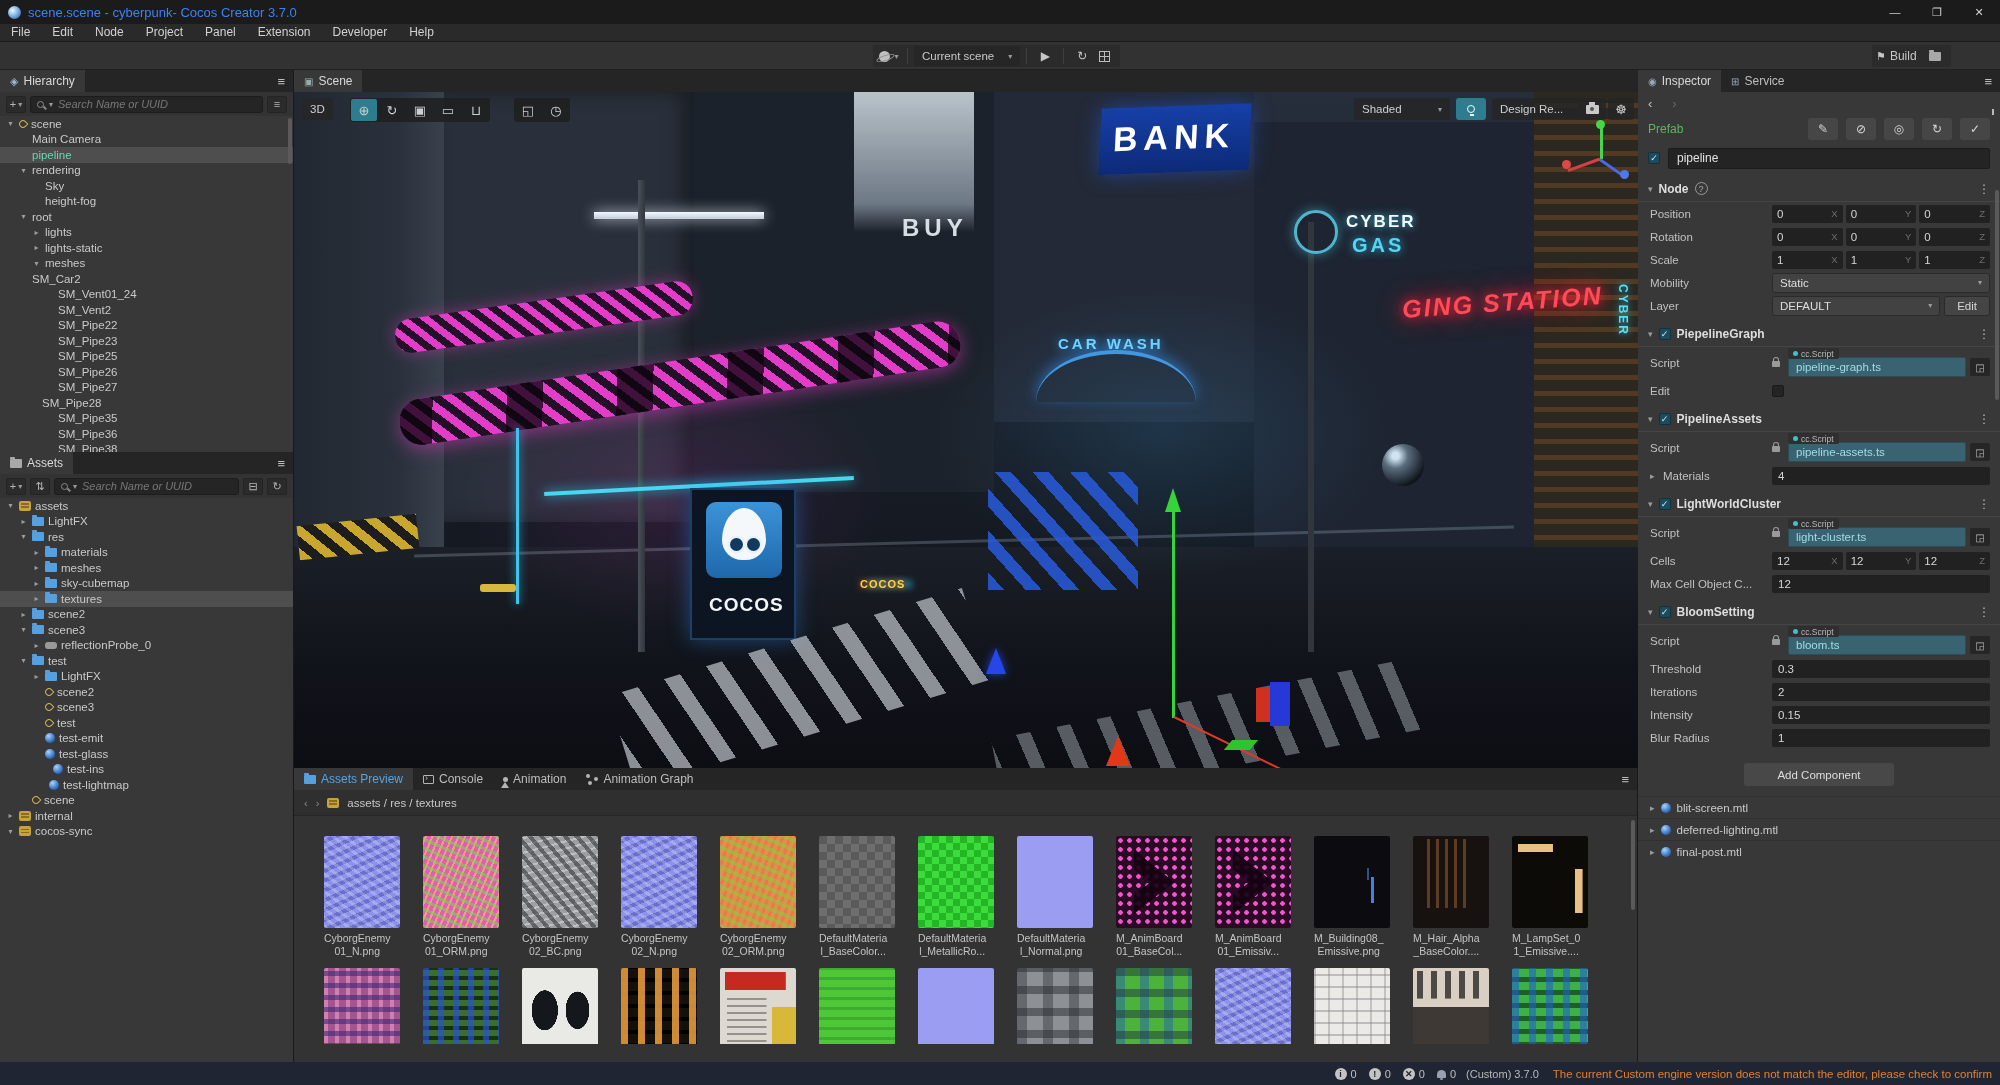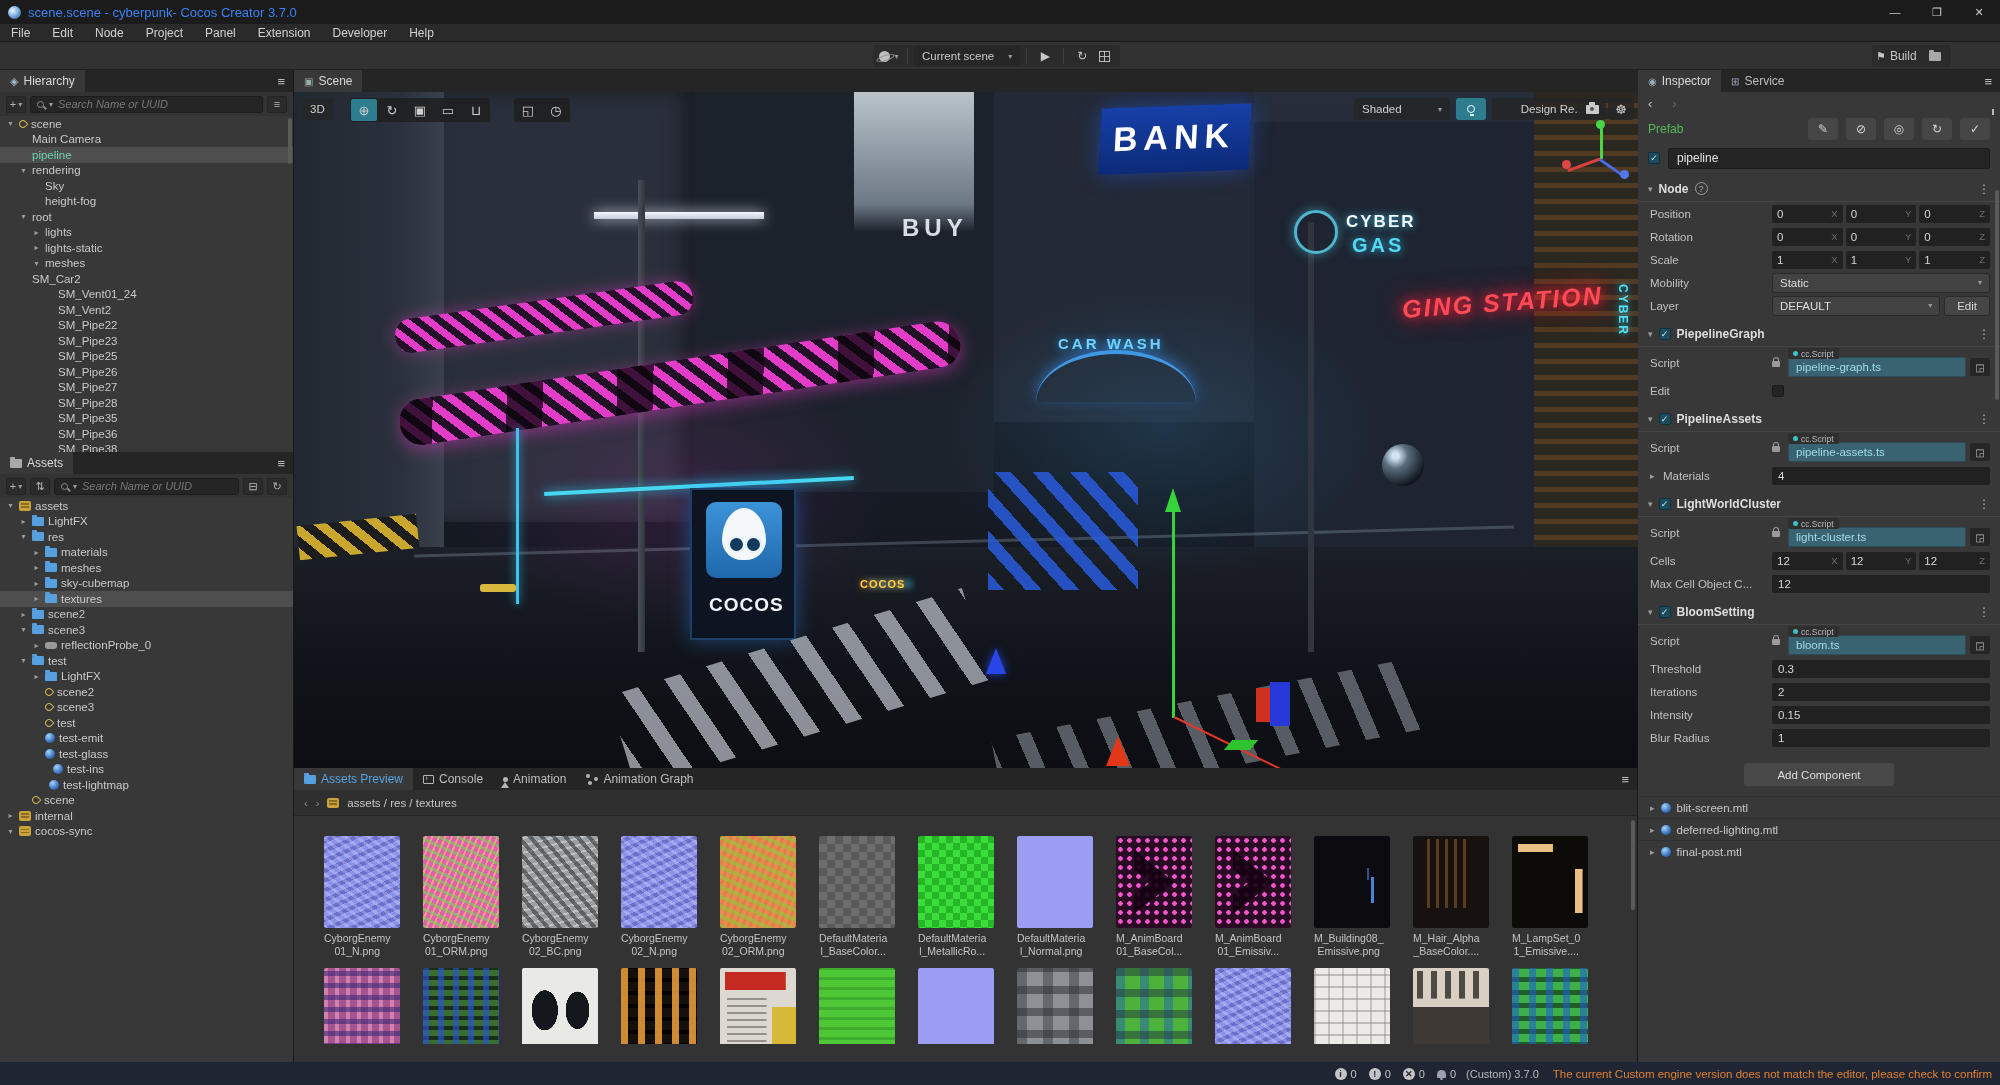--- a/index.html
+++ b/index.html
@@ -4,21 +4,21 @@
 <style>
   *{margin:0;padding:0;box-sizing:border-box;font-family:"Liberation Sans",sans-serif;-webkit-font-smoothing:antialiased}
   html,body{width:2000px;height:1085px;background:#1e1e1e;overflow:hidden;position:relative;color:#ccc}
 
   
   #titlebar{position:absolute;left:0;top:0;width:2000px;height:24px;background:#1b1b1b;display:flex;align-items:center}
   .app-logo{width:13px;height:13px;border-radius:50%;margin:0 7px 0 8px;background:radial-gradient(circle at 35% 35%,#eef6ff,#7db4e8 45%,#274b74)}
   #title-text{font-size:13px;color:#3b82f6}
   .wctrl{margin-left:auto;display:flex;height:24px}
   .wbtn{width:42px;height:24px;display:flex;align-items:center;justify-content:center;font-size:11px;color:#cfcfcf}
-  #menubar{position:absolute;left:0;top:24px;width:2000px;height:18px;background:#2a2a2a;display:flex;align-items:center;border-bottom:1px solid #1a1a1a}
+  #menubar{position:absolute;left:0;top:24px;width:2000px;height:18px;background:#2a2a2a;display:flex;align-items:flex-end;border-bottom:1px solid #1a1a1a}
   .menu-item{font-size:12px;color:#d2d2d2;padding:0 11px;height:18px;display:flex;align-items:center}
   #toolbar{position:absolute;left:0;top:42px;width:2000px;height:28px;background:#323232;border-bottom:1px solid #202020}
   .tool-group{position:absolute;top:3px;height:22px;display:flex;align-items:center;background:#2b2b2b;border-radius:3px;padding:0 4px;gap:6px}
   .tbtn{height:20px;min-width:24px;display:flex;align-items:center;justify-content:center;color:#c6c6c6;font-size:12px;gap:4px;border-radius:2px}
   .tsel{height:20px;display:flex;align-items:center;gap:14px;padding:0 8px;background:#262626;border-radius:2px;font-size:11.5px;color:#c9c9c9}
   .chev{font-size:8px;color:#9a9a9a}
   .vsep{width:1px;height:16px;background:#3f3f3f}
 
   
   .panel{position:absolute;background:#383838;border-right:1px solid #191919}
@@ -298,21 +298,21 @@
         <div class="tlabel">SM_Pipe25</div>
       </div>
       <div class="trow" style="padding-left: 45px;">
         <div class="arrow"></div>
         <div class="tlabel">SM_Pipe26</div>
       </div>
       <div class="trow" style="padding-left: 45px;">
         <div class="arrow"></div>
         <div class="tlabel">SM_Pipe27</div>
       </div>
-      <div class="trow" style="padding-left: 45px;">
+      <div class="trow" style="padding-left: 29px;">
         <div class="arrow"></div>
         <div class="tlabel">SM_Pipe28</div>
       </div>
       <div class="trow" style="padding-left: 45px;">
         <div class="arrow"></div>
         <div class="tlabel">SM_Pipe35</div>
       </div>
       <div class="trow" style="padding-left: 45px;">
         <div class="arrow"></div>
         <div class="tlabel">SM_Pipe36</div>
@@ -551,21 +551,21 @@
     <div class="vp-tool">◱</div>
     <div class="vp-tool">◷</div>
   </div>
   <div class="vp-btn" style="left:1060px;top:6px;width:96px;justify-content:space-between">
       <span>Shaded</span>
       <span class="chev">▾</span>
     </div>
   <div class="vp-btn active" style="left:1162px;top:6px;width:30px">
       <span class="i-bulb"></span>
     </div>
-  <div class="vp-btn" style="left:1198px;top:6px;width:110px;justify-content:flex-end">
+  <div class="vp-btn" style="left:1198px;top:6px;width:110px;justify-content:space-between">
       <span>Design Re...</span>
       <span class="chev">▾</span>
     </div>
   <div class="vp-btn" style="left:1284px;top:6px;width:28px;padding:0">
       <span class="i-cam"></span>
     </div>
   <div class="vp-btn" style="left:1314px;top:6px;width:26px;padding:0">
       <span style="font-size:13px">☸</span>
     </div>
 </div>

